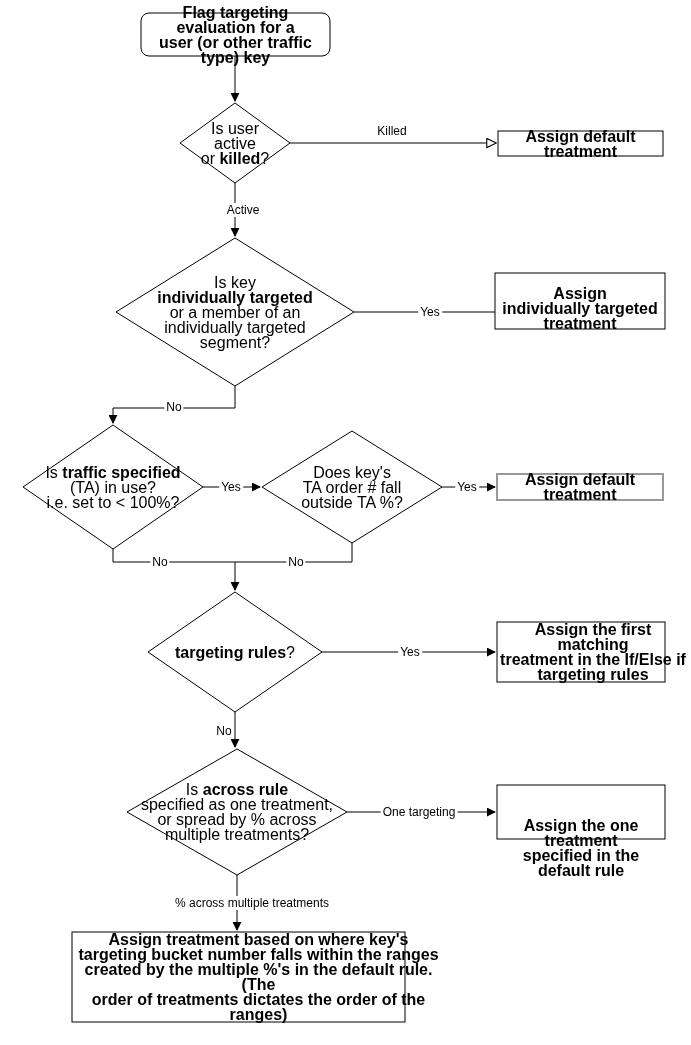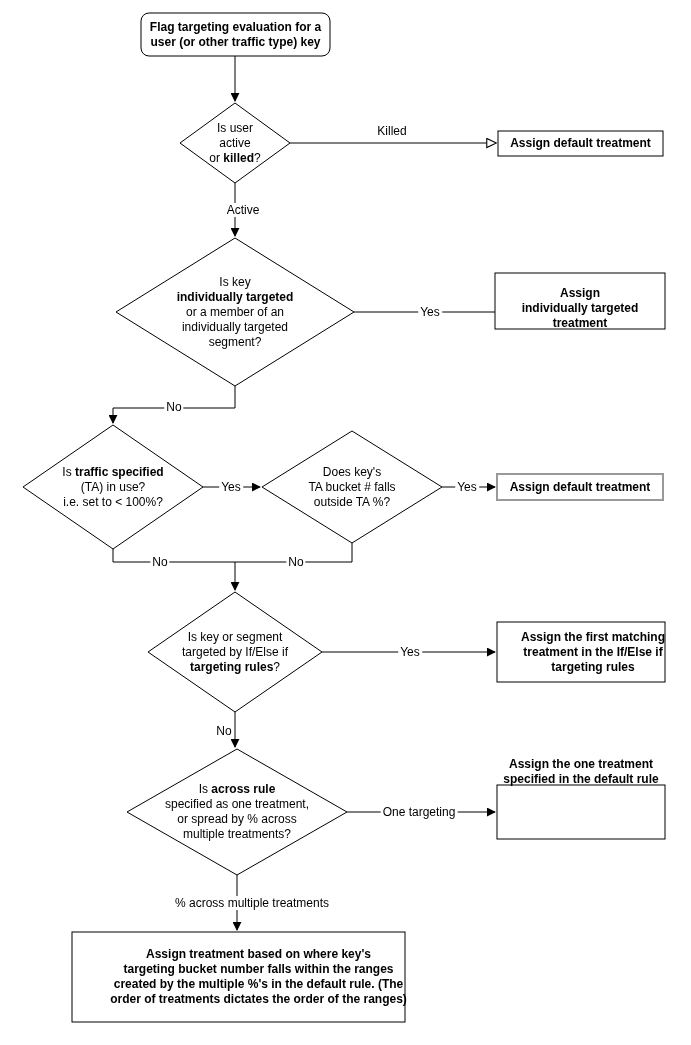--- a/index.html
+++ b/index.html
@@ -4,21 +4,21 @@
 <style>
   * { margin:0; padding:0; box-sizing:border-box; }
   html,body { background:#ffffff; }
   body { font-family:"Liberation Sans", sans-serif; color:var(--text,#000); }
   .canvas { position:relative; width:691px; height:1045px; background:#fff; overflow:hidden; }
   .canvas svg { position:absolute; left:0; top:0; }
   .shape { fill:var(--fill,#fff); stroke:var(--stroke,#000); stroke-width:1; }
   .shape.hl { stroke:var(--hl,#999); stroke-width:2; }
   .edge { fill:none; stroke:var(--stroke,#000); stroke-width:1; }
   .lbl { position:absolute; display:flex; align-items:center; justify-content:center;
-         font-size:12px; line-height:15px; color:var(--text,#000); }
+         font-size:16px; line-height:15px; color:var(--text,#000); }
   .lbl > div { width:100%; text-align:center; white-space:pre-line; }
   .lbl.bold { font-weight:700; }
   .b { font-weight:700; }
   .elbl { position:absolute; transform:translate(-50%,-50%); background:#fff;
           padding:0 2px; font-size:12px; white-space:nowrap; color:var(--text,#000); }
 </style>
 </head>
 <body>
 
 <div class="canvas">
@@ -93,48 +93,46 @@
   </div>
 
   <div class="lbl" style="left:23px;top:425px;width:180px;height:124px">
     <div><span>Is </span><span class="b">traffic specified</span><span>
 (TA) in use?
 i.e. set to &lt; 100%?</span></div>
   </div>
 
   <div class="lbl" style="left:262px;top:431px;width:180px;height:112px">
     <div><span>Does key's
-TA bucket # falls
+TA order # fall
 outside TA %?</span></div>
   </div>
 
   <div class="lbl bold" style="left:497px;top:474px;width:166px;height:26px">
     <div><span>Assign default treatment</span></div>
   </div>
 
   <div class="lbl" style="left:148px;top:592px;width:174px;height:120px">
-    <div><span>Is key or segment
-targeted by If/Else if
-</span><span class="b">targeting rules</span><span>?</span></div>
+    <div><span class="b">targeting rules</span><span>?</span></div>
   </div>
 
   <div class="lbl bold" style="left:497px;top:622px;width:192px;height:60px">
     <div><span>Assign the first matching
 treatment in the If/Else if
 targeting rules</span></div>
   </div>
 
   <div class="lbl" style="left:127px;top:749px;width:220px;height:126px">
     <div><span>Is </span><span class="b">across rule</span><span>
 specified as one treatment,
 or spread by % across
 multiple treatments?</span></div>
   </div>
 
-  <div class="lbl bold" style="left:497px;top:750px;width:168px;height:44px">
+  <div class="lbl bold" style="left:497px;top:826px;width:168px;height:44px">
     <div><span>Assign the one treatment
 specified in the default rule</span></div>
   </div>
 
   <div class="lbl bold" style="left:72px;top:932px;width:373px;height:90px">
     <div><span>Assign treatment based on where key's
 targeting bucket number falls within the ranges
 created by the multiple %'s in the default rule. (The
 order of treatments dictates the order of the ranges)</span></div>
   </div>

